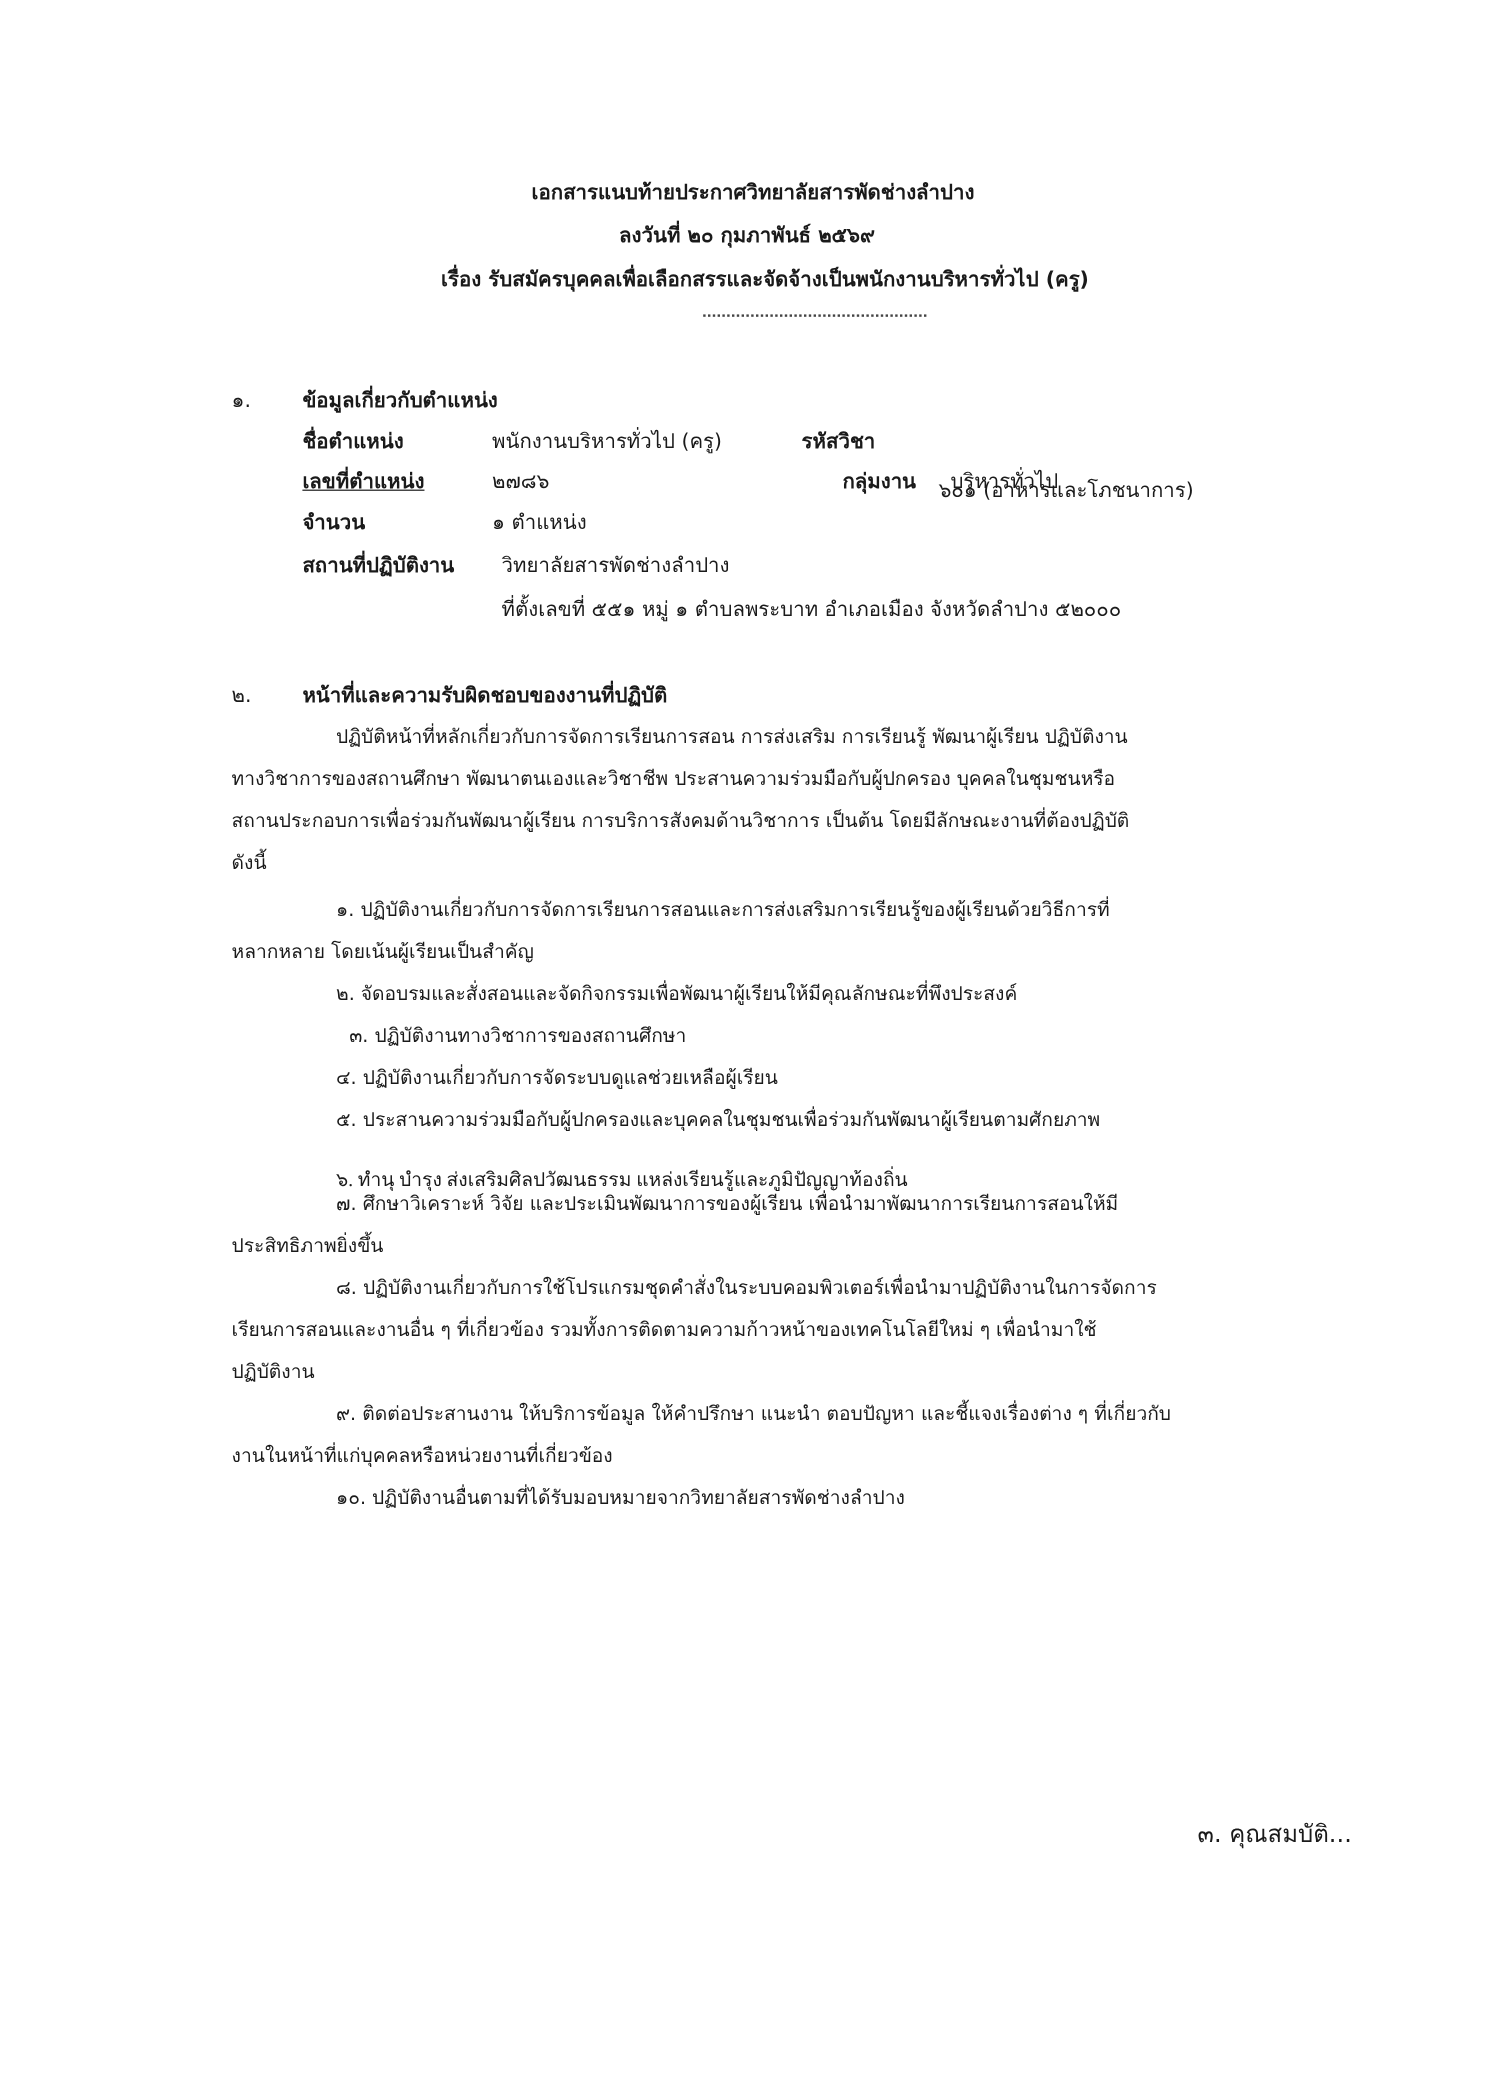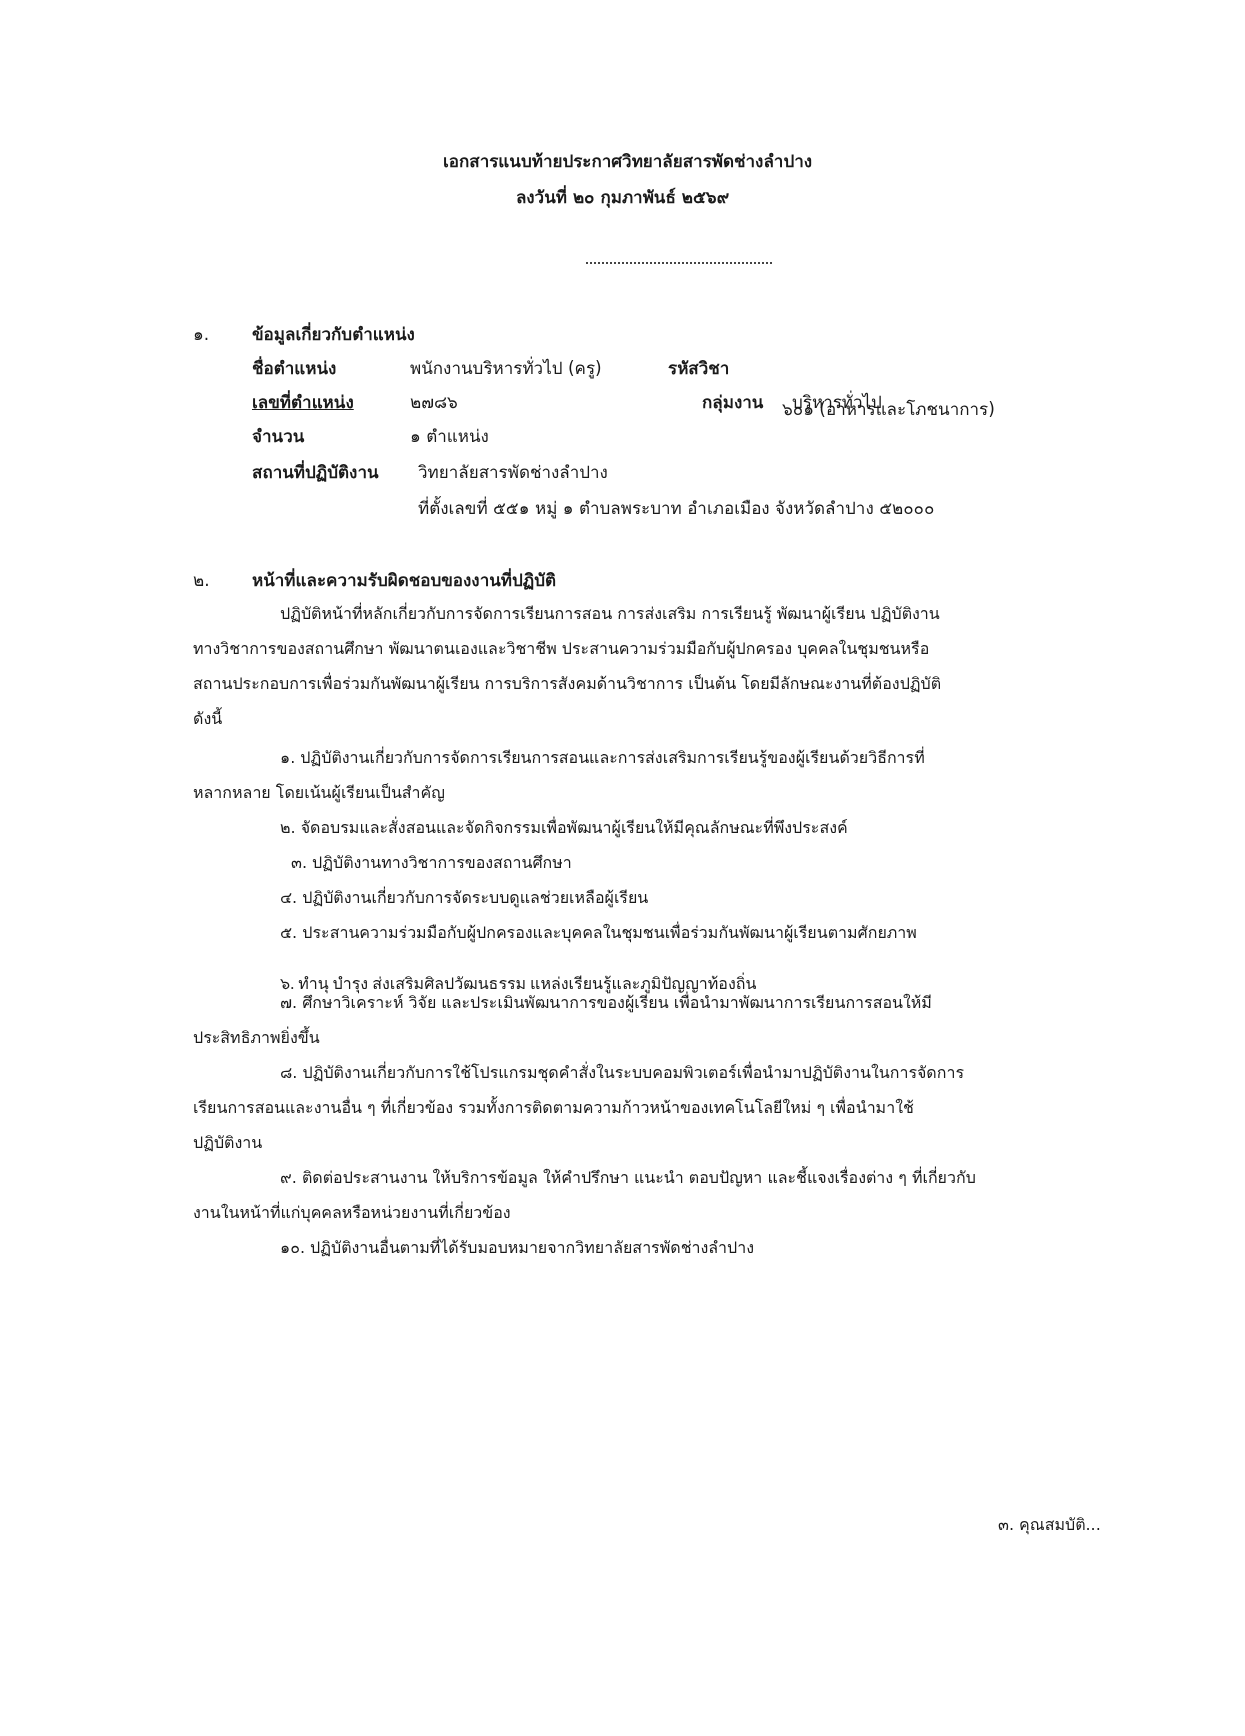--- a/index.html
+++ b/index.html
@@ -16,30 +16,31 @@
     .header .line { font-size: 17px; font-weight: bold; line-height: 36px; white-space: nowrap; }
     .header .line.l1 { padding-left: 10px; }
     .header .line.l3 { padding-left: 30px; }
     .dotline {
       position: absolute; left: 586px; top: 262px; width: 186px; height: 2px;
       border-top: 2px dotted #444;
     }
     .abs { position: absolute; white-space: nowrap; font-size: 17px; line-height: 24px; }
     .bold { font-weight: bold; }
     .para { position: absolute; font-size: 16px; line-height: 35px; white-space: nowrap; }
-    .footer-next { position: absolute; left: 998px; top: 1512px; font-size: 16px; white-space: nowrap; }
+    .footer-next { position: absolute; left: 998px; top: 1512px; font-size: 20px; white-space: nowrap; }
   </style>
 </head>
 <body>
 
 <div class="page">
 
   <div class="header">
     <div class="line l1">เอกสารแนบท้ายประกาศวิทยาลัยสารพัดช่างลำปาง</div>
     <div class="line l2">ลงวันที่ ๒๐ กุมภาพันธ์ ๒๕๖๙</div>
+    <div class="line l3">เรื่อง รับสมัครบุคคลเพื่อเลือกสรรและจัดจ้างเป็นพนักงานบริหารทั่วไป (ครู)</div>
   </div>
   <div class="dotline"></div>
 
   <div class="abs" style="left:193px; top:322px;">๑.</div>
   <div class="abs bold" style="left:252px; top:322px;">ข้อมูลเกี่ยวกับตำแหน่ง</div>
 
   <div class="abs bold" style="left:252px; top:356px;">ชื่อตำแหน่ง</div>
   <div class="abs" style="left:410px; top:356px;">พนักงานบริหารทั่วไป (ครู)</div>
   <div class="abs bold" style="left:668px; top:356px;">รหัสวิชา</div>
   <div class="abs" style="left:782px; top:356px;margin-top:41px;">๖๐๑ (อาหารและโภชนาการ)</div>

